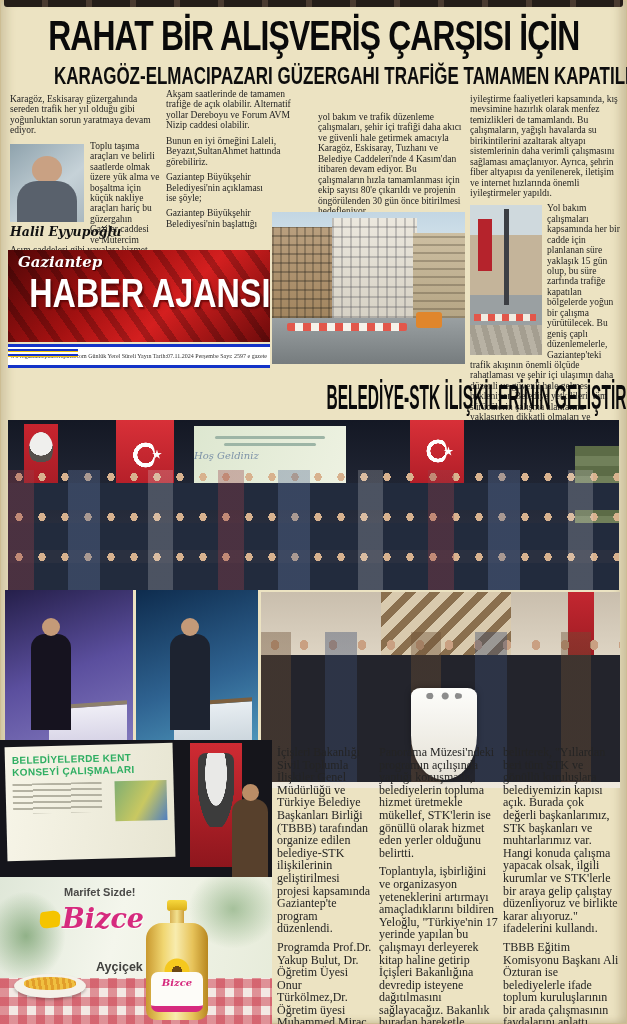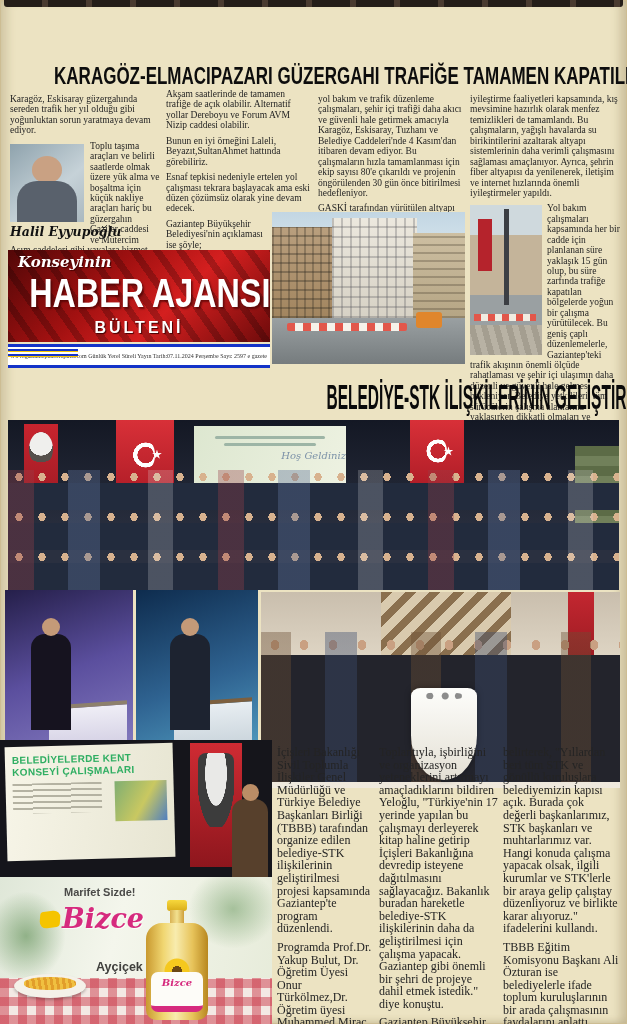--- a/index.html
+++ b/index.html
@@ -17,21 +17,21 @@
   .hl2 span{display:inline-block;white-space:nowrap;font:900 20px "Liberation Sans",sans-serif;color:#0d0d0d;
             transform:scale(.85,1.15);transform-origin:50% 0;}
   .hl3{position:absolute;top:377px;left:0;width:100%;text-align:center;margin:0;}
   .hl3 span{display:inline-block;white-space:nowrap;font:900 33px "Liberation Sans",sans-serif;color:#0a0a0a;
             transform:scale(.47,1.08);transform-origin:50% 0;}
   
   .col{position:absolute;}
   .col p{margin:0 0 5px;font-size:9.5px;line-height:1.1;text-align:left;color:#242424;}
   .c1{left:10px;top:94px;width:150px;}
   .c2{left:166px;top:89px;width:146px;}
-  .c3{left:318px;top:94px;width:146px;}
+  .c3{left:318px;top:112px;width:146px;}
   .c4{left:470px;top:94px;width:150px;}
   .c2 p.narrow{width:102px;}
   .bcol p{margin:0 0 6px;font-size:12px;line-height:1.05;color:#242424;}
   .bcA{left:277px;top:746px;width:97px;}
   .bcB{left:379px;top:746px;width:119px;}
   .bcC{left:503px;top:746px;width:117px;}
   
   .photo-halil{float:left;width:74px;margin:3px 6px 2px 0;}
   .ph-img{position:relative;width:74px;height:78px;overflow:hidden;
           background:linear-gradient(140deg,#8fa3ad,#c6d2d8 60%,#aab8bf);}
@@ -93,21 +93,21 @@
   .tflag::before{content:"";position:absolute;left:22%;top:24%;width:46%;height:46%;border-radius:50%;
         background:radial-gradient(circle at 64% 50%,rgba(0,0,0,0) 0 34%,#fff 35% 52%,rgba(0,0,0,0) 53%);}
   .tflag::after{content:"";position:absolute;left:62%;top:40%;width:10px;height:10px;background:#fff;
         clip-path:polygon(50% 0,61% 35%,98% 35%,68% 57%,79% 91%,50% 70%,21% 91%,32% 57%,2% 35%,39% 35%);}
   .pg-flag1{left:108px;top:0;width:58px;height:74px;}
   .pg-flag2{left:402px;top:0;width:54px;height:66px;}
   .pg-screen{position:absolute;left:186px;top:6px;width:152px;height:66px;padding-top:6px;
         background:linear-gradient(110deg,#dde7d0,#eef2e2);}
   .scr-line{width:72%;height:3px;margin:4px auto 0;background:#9db5a6;border-radius:2px;}
   .scr-line.s2{width:60%;}
-  .scr-welcome{margin-top:4px;text-align:right;font-family:"DejaVu Serif",serif;font-style:italic;
+  .scr-welcome{margin-top:4px;text-align:left;font-family:"DejaVu Serif",serif;font-style:italic;
         font-size:10px;color:#7c92a8;}
   .pg-seats2{position:absolute;right:0;top:26px;width:44px;height:86px;
         background:repeating-linear-gradient(180deg,#5c6b46 0 10px,#71805a 10px 20px);}
   .pg-crowd{position:absolute;left:0;right:0;bottom:0;height:120px;
         background-image:
           radial-gradient(ellipse 6px 7px at 11px 7px,#d8b28e 60%,rgba(0,0,0,0) 62%),
           linear-gradient(180deg,rgba(0,0,0,0) 0 13px,#222b3d 13px);
         background-size:23px 40px;}
   .pg-crowd::after{content:"";position:absolute;inset:0;
         background:repeating-linear-gradient(90deg,rgba(150,62,72,.35) 0 26px,rgba(0,0,0,0) 26px 60px,
@@ -185,35 +185,35 @@
   .bt-label{position:absolute;bottom:8px;left:5px;width:52px;height:40px;background:#fdfcf8;border-radius:7px;
         border-bottom:6px solid #d62a7e;box-sizing:border-box;text-align:center;}
   .bt-label span{font-family:"DejaVu Serif",serif;font-style:italic;font-weight:bold;font-size:10px;color:#d62a7e;line-height:20px;}
 </style>
 </head>
 <body>
 
 <div id="page">
   <div class="top-strip"></div>
 
+  <h1 class="hl1"><span>RAHAT BİR ALIŞVERİŞ ÇARŞISI İÇİN</span></h1>
   <h2 class="hl2"><span>KARAGÖZ-ELMACIPAZARI GÜZERGAHI TRAFİĞE TAMAMEN KAPATILMALI</span></h2>
 
   <div class="col c1">
     <p>Karagöz, Eskisaray güzergahında sereden trafik her yıl olduğu gibi yoğunluktan sorun yaratmaya devam ediyor.</p>
     <div class="photo-halil">
       <div class="ph-img"></div>
       <div class="ph-cap">Halil Eyyupoğlu</div>
     </div>
     <p>Toplu taşıma araçları ve belirli saatlerde olmak üzere yük alma ve boşaltma için küçük nakliye araçları hariç bu güzergahın Gaziler caddesi ve Mütercim Asım caddeleri gibi yayalara hizmet etmesi gerekiyor.</p>
   </div>
 
   <div class="col c2">
     <p>Akşam saatlerinde de tamamen trafiğe de açık olabilir. Alternatif yollar Dereboyu ve Forum AVM Nizip caddesi olabilir.</p>
     <p>Bunun en iyi örneğini Laleli, Beyazıt,SultanAhmet hattında görebiliriz.</p>
-    <p>Esnaf tepkisi nedeniyle ertelen yol çalışması tekrara başlayacak ama eski düzen çözümsüz olarak yine devam edecek.</p>
     <p class="narrow">Gaziantep Büyükşehir Belediyesi'nin açıklaması ise şöyle;</p>
     <p class="narrow">Gaziantep Büyükşehir Belediyesi'nin başlattığı</p>
   </div>
 
   <div class="col c3">
     <p>yol bakım ve trafik düzenleme çalışmaları, şehir içi trafiği daha akıcı ve güvenli hale getirmek amacıyla Karagöz, Eskisaray, Tuzhanı ve Belediye Caddeleri'nde 4 Kasım'dan itibaren devam ediyor. Bu çalışmaların hızla tamamlanması için ekip sayısı 80'e çıkarıldı ve projenin öngörülenden 30 gün önce bitirilmesi hedefleniyor.</p>
     <p>GASKİ tarafından yürütülen altyapı</p>
   </div>
 
   <div class="col c4">
@@ -221,23 +221,22 @@
     <div class="photo-col4">
       <div class="c4p-sign"></div>
       <div class="c4p-pole"></div>
       <div class="c4p-bar2"></div>
       <div class="c4p-walk"></div>
     </div>
     <p>Yol bakım çalışmaları kapsamında her bir cadde için planlanan süre yaklaşık 15 gün olup, bu süre zarfında trafiğe kapatılan bölgelerde yoğun bir çalışma yürütülecek. Bu geniş çaplı düzenlemelerle, Gaziantep'teki trafik akışının önemli ölçüde rahatlaması ve şehir içi ulaşımın daha düzenli ve güvenli hale gelmesi bekleniyor. Belediye yetkilileri, tüm sürücülerin çalışma alanlarına yaklaşırken dikkatli olmaları ve yönlendirmelere uymaları konusunda uyarılarda bulunuyor.</p>
   </div>
 
   <div class="logo">
-    <div class="logo-city">Konseyinin</div>
+    <div class="logo-city">Gaziantep</div>
     <div class="logo-title"><span>HABER AJANSI</span></div>
-    <div class="logo-sub">BÜLTENİ</div>
   </div>
   <div class="logo-bar">
     <span>www.gaziantephaberajansi.com  Günlük Yerel Süreli Yayın Tarih:07.11.2024 Perşembe Sayı: 2597 e gazete</span>
   </div>
 
   <div class="photo-street">
     <div class="st-sky"></div>
     <div class="st-b1"></div>
     <div class="st-b2"></div>
     <div class="st-b3"></div>
@@ -309,20 +308,21 @@
       </div>
     </div>
   </div>
 
   <div class="col bcol bcA">
     <p>İçişleri Bakanlığı Sivil Toplumla İlişkiler Genel Müdürlüğü ve Türkiye Belediye Başkanları Birliği (TBBB) tarafından organize edilen belediye-STK ilişkilerinin geliştirilmesi projesi kapsamında Gaziantep'te program düzenlendi.</p>
     <p>Programda Prof.Dr. Yakup Bulut, Dr. Öğretim Üyesi Onur Türkölmez,Dr. Öğretim üyesi Muhammed Miraç Aslan,Doç. Dr. Süleyman Şahan Genel Yönetimler;Belediye-STK ilişkilerinin geliştirilmesi ,Kent Konseyinin işlevleri konularında birer sunum yaptılar.</p>
     <p>TBBB Derneği Genel Başkanı Mehmet Yeloğlu, 25 Aralık</p>
   </div>
   <div class="col bcol bcB">
+    <p>Panorama Müzesi'ndeki programın açılışında yaptığı konuşmada, belediyelerin topluma hizmet üretmekle mükellef, STK'lerin ise gönüllü olarak hizmet eden yerler olduğunu belirtti.</p>
     <p>Toplantıyla, işbirliğini ve organizasyon yeteneklerini artırmayı amaçladıklarını bildiren Yeloğlu, "Türkiye'nin 17 yerinde yapılan bu çalışmayı derleyerek kitap haline getirip İçişleri Bakanlığına devredip isteyene dağıtılmasını sağlayacağız. Bakanlık buradan hareketle belediye-STK ilişkilerinin daha da geliştirilmesi için çalışma yapacak. Gaziantep gibi önemli bir şehri de projeye dahil etmek istedik." diye konuştu.</p>
     <p>Gaziantep Büyükşehir Belediye Başkanvekili Halil Uğur da belediyedeki görevinden önce uzun yıllar STK'lerde hizmet ürettiğini</p>
   </div>
   <div class="col bcol bcC">
     <p>belirterek, "Yıllardan beri tüm STK ve gönüllü kuruluşlara belediyemizin kapısı açık. Burada çok değerli başkanlarımız, STK başkanları ve muhtarlarımız var. Hangi konuda çalışma yapacak olsak, ilgili kurumlar ve STK'lerle bir araya gelip çalıştay düzenliyoruz ve birlikte karar alıyoruz." ifadelerini kullandı.</p>
     <p>TBBB Eğitim Komisyonu Başkanı Ali Özturan ise belediyelerle ifade toplum kuruluşlarının bir arada çalışmasının faydalarını anlattı.</p>
   </div>
 </div>
 
 </body></html>

